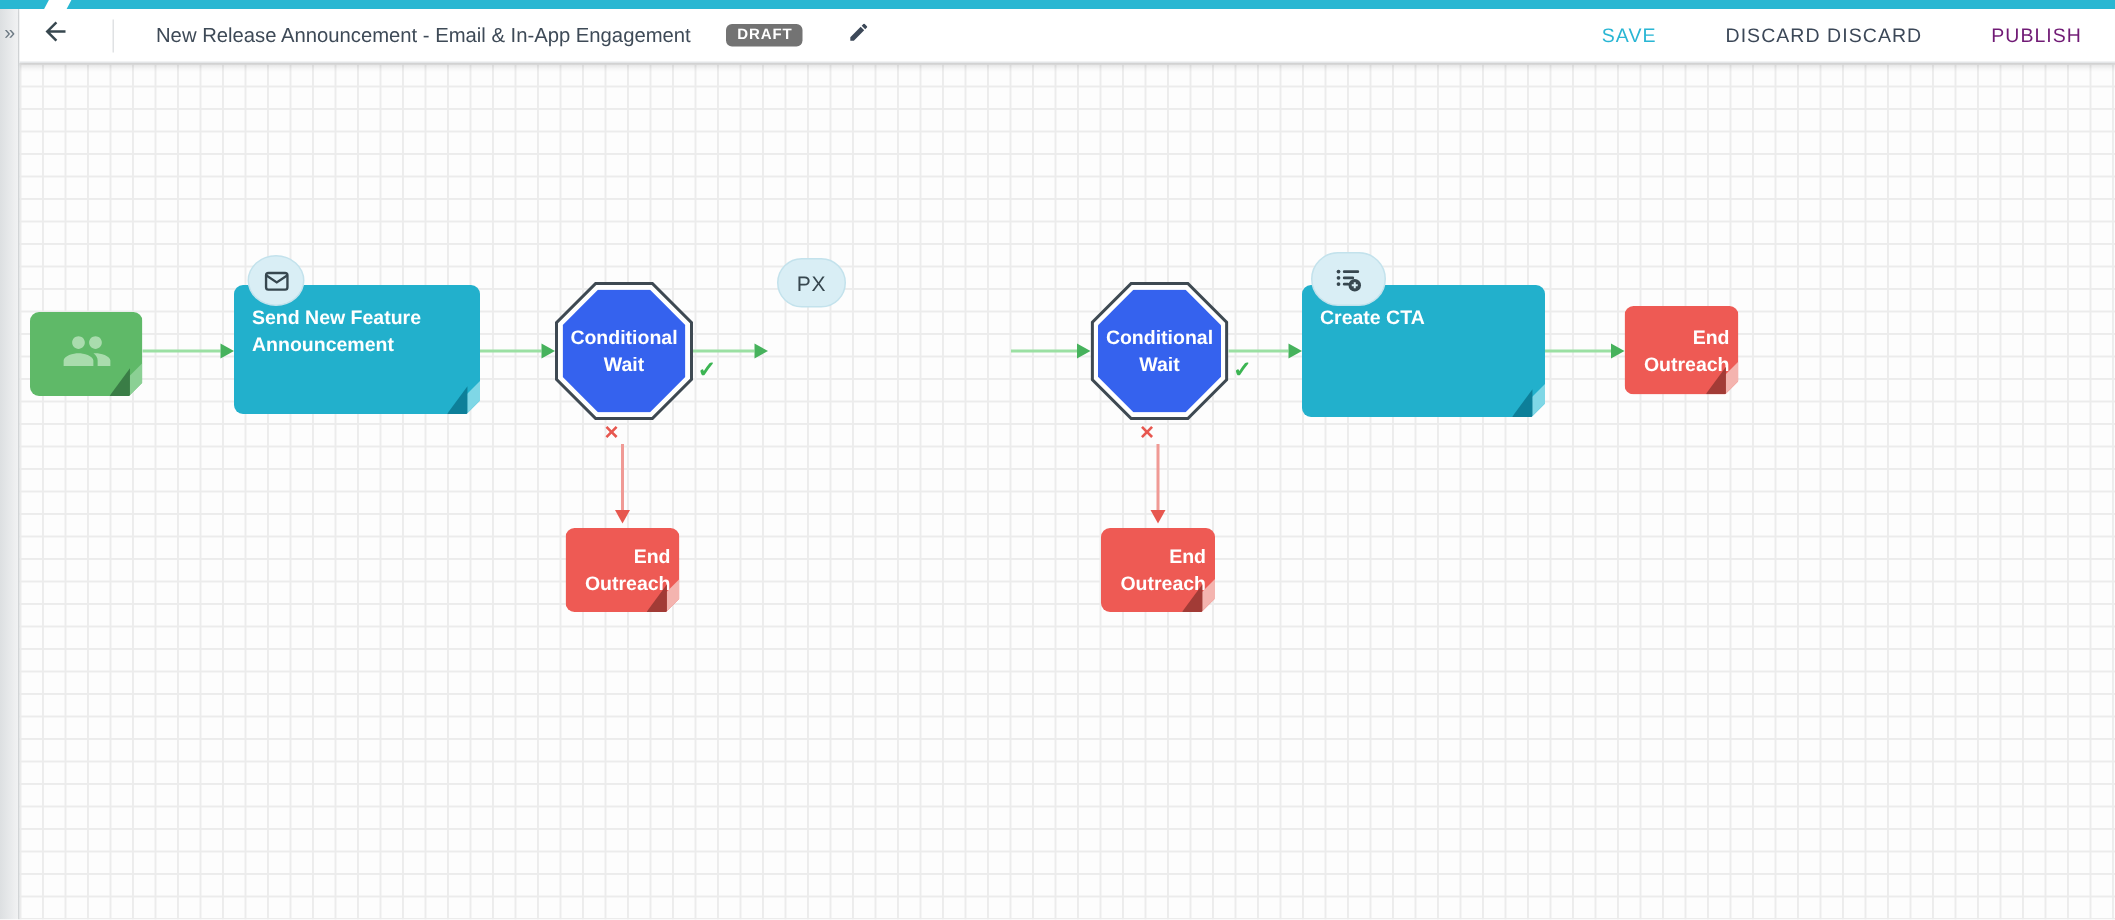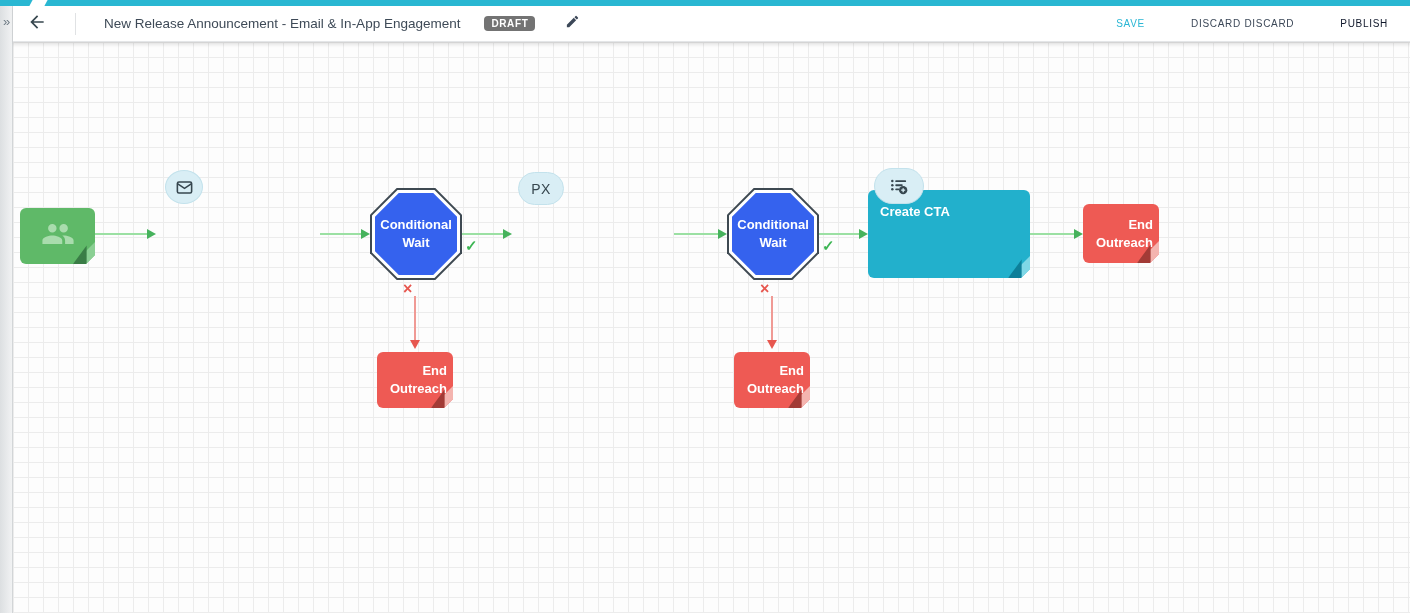--- a/index.html
+++ b/index.html
@@ -31,24 +31,24 @@
   }
   .back-btn { width:28px; height:28px; display:flex; align-items:center; justify-content:center; cursor:pointer; }
   .tb-divider { width:1px; height:22px; background:#e0e2e4; margin:0 12px 0 8px; }
   .tb-title { font-size:13.5px; color:#3e4a57; white-space:nowrap; }
   .draft-badge {
     margin-left:8px; background:#737373; color:#ffffff; font-size:10px; font-weight:700;
     letter-spacing:0.6px; padding:3px 7px 2px; border-radius:4px; line-height:1;
   }
   .pencil-btn { margin-left:10px; width:22px; height:22px; display:flex; align-items:center; justify-content:center; cursor:pointer; }
   .tb-spacer { flex:1; }
-  .tb-action { font-size:10px; font-weight:500; letter-spacing:0.7px; cursor:pointer; white-space:nowrap; }
+  .tb-action { font-size:13px; font-weight:500; letter-spacing:0.7px; cursor:pointer; white-space:nowrap; }
   .tb-save    { color:#29b6d4; margin-right:30px; }
   .tb-discard { color:#3c4858; margin-right:30px; }
-  .tb-publish { color:#0f172a; margin-right:4px; }
+  .tb-publish { color:#701a75; margin-right:4px; }
 
   
   .canvas {
     position:absolute; top:42px; left:13px; right:0; bottom:0;
     background-color:#fdfdfd;
     background-image:
       linear-gradient(#ececec 1px, transparent 1px),
       linear-gradient(90deg, #ececec 1px, transparent 1px);
     background-size:15px 15px;
   }
@@ -145,20 +145,27 @@
       <svg width="34" height="34" viewBox="0 0 24 24">
           <path fill="#a9dcad" d="M16 11c1.66 0 2.99-1.34 2.99-3S17.66 5 16 5s-3 1.34-3 3 1.34 3 3 3zm-8 0c1.66 0 2.99-1.34 2.99-3S9.66 5 8 5 5 6.34 5 8s1.34 3 3 3zm0 2c-2.33 0-7 1.17-7 3.5V19h14v-2.5c0-2.33-4.67-3.5-7-3.5zm8 0c-.29 0-.62.02-.97.05 1.16.84 1.97 1.97 1.97 3.45V19h6v-2.5c0-2.33-4.67-3.5-7-3.5z"></path>
         </svg>
     </span>
     <div class="corner">
         <div class="flap"></div>
         <div class="underfold"></div>
       </div>
   </div>
 
+  <div class="node node-action" style="left:143px; top:148px; width:164px; height:86px;">
+    <div>Send New Feature Announcement</div>
+    <div class="corner">
+        <div class="flap"></div>
+        <div class="underfold"></div>
+      </div>
+  </div>
   <div class="badge" style="left:152px; top:128px; width:38px; height:34px;">
     <svg width="19" height="19" viewBox="0 0 24 24" fill="none" stroke="#37474f" stroke-width="2">
         <rect x="3" y="5" width="18" height="14" rx="2"></rect>
         <path d="M3 7l9 6 9-6"></path>
       </svg>
   </div>
 
   <div class="octagon" style="left:357px; top:146px;">
     <div class="oct-layer oct-outer"></div>
     <div class="oct-layer oct-mid"></div>

